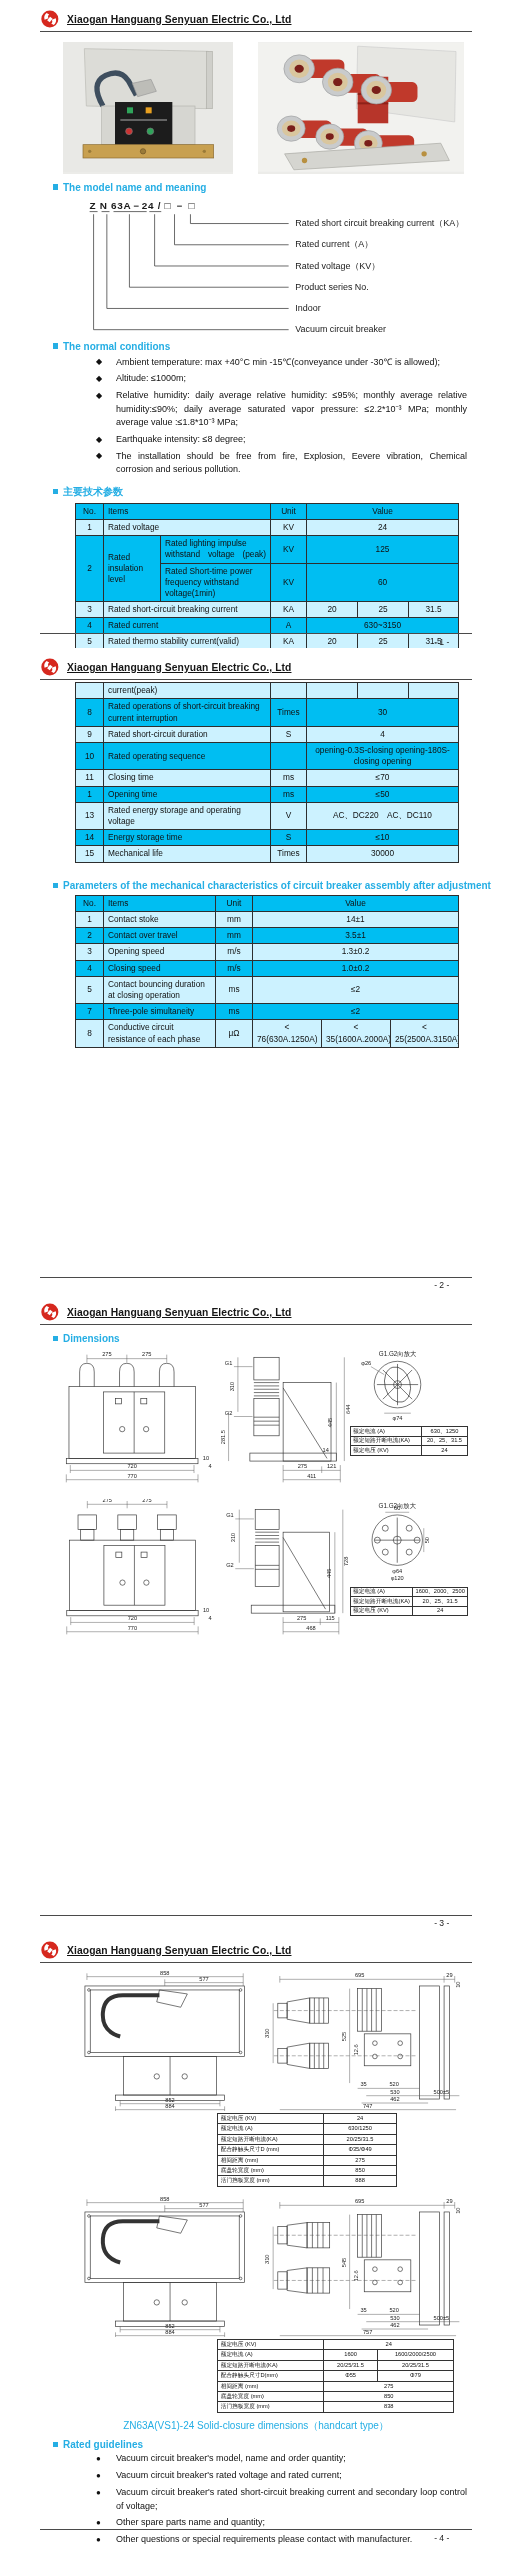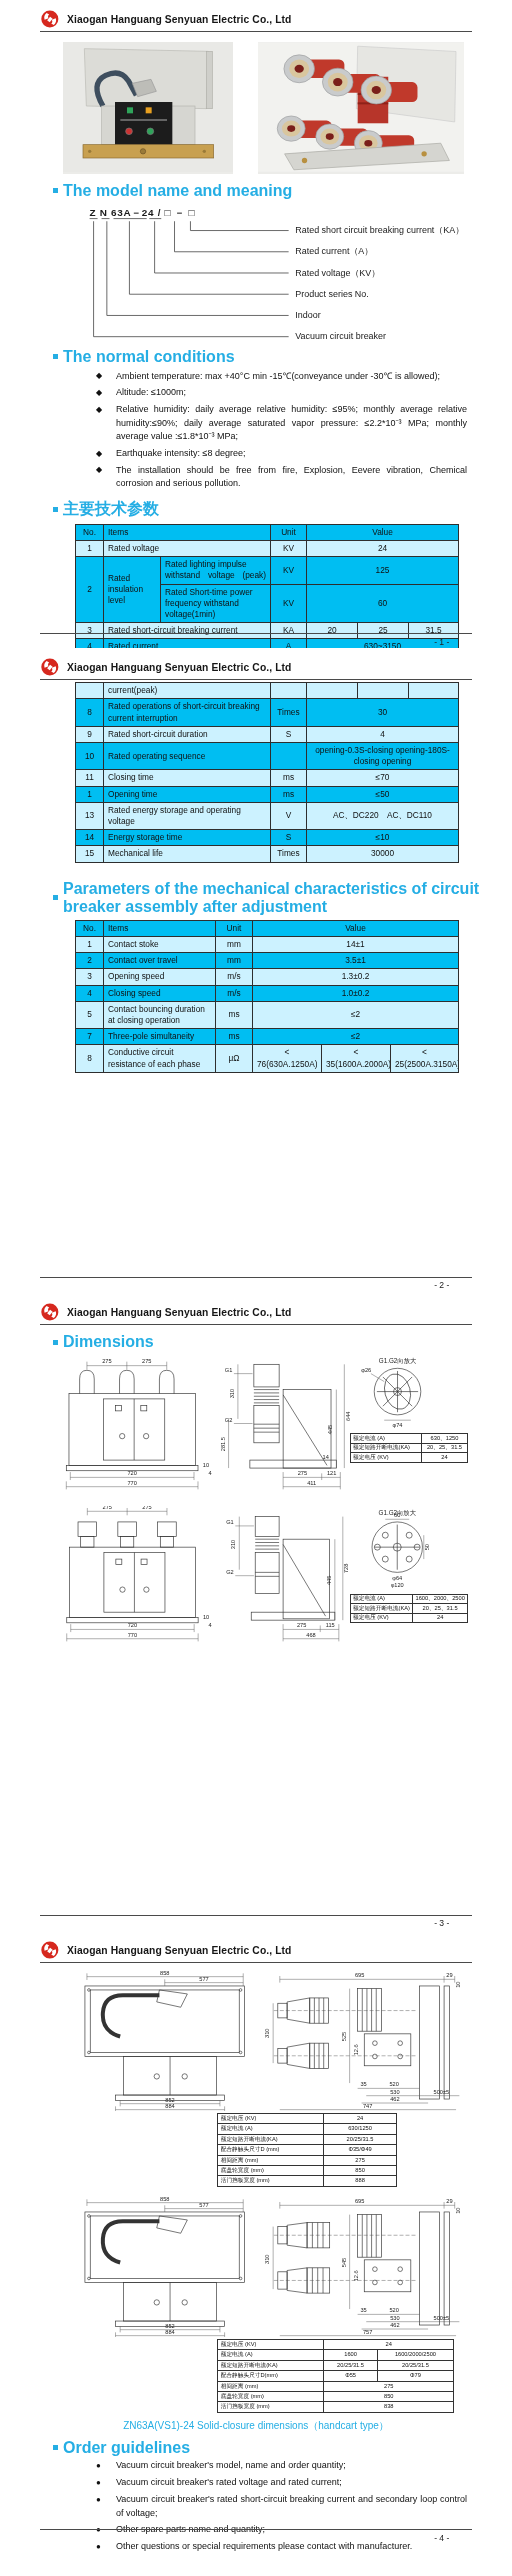--- a/index.html
+++ b/index.html
@@ -5,32 +5,32 @@
   html,body{margin:0;padding:0;background:#ffffff;}
   body{width:512px;font-family:"Liberation Sans", sans-serif;color:#111;}
   .doc{width:512px;background:#fff;}
   .page{position:relative;width:512px;overflow:hidden;background:#fff;box-sizing:border-box;}
   #page1{height:648px;}
   #page2{height:645px;}
   #page3{height:638px;}
   #page4{height:644px;}
 
   
-  .hdr{padding:9.3px 40px 0 40px;}
+  .hdr{padding:9.3px 40px 0 40px;text-decoration:underline;}
   .hdr-row{display:flex;align-items:center;gap:6px;}
   .hdr-name{font-weight:bold;font-size:10.3px;color:#161616;letter-spacing:0.1px;}
   .hdr-rule{border-bottom:1.3px solid #4a4a4a;margin-top:2px;}
 
   
   .pfoot{position:absolute;left:40px;right:40px;}
   .pfoot-line{border-top:1.3px solid #4a4a4a;}
   .pfoot-num{text-align:right;padding-right:22.6px;font-size:8.6px;color:#222;margin-top:2.7px;}
 
   
-  .sec{margin:8px 0 4px 53px;color:#25AEE4;font-size:16px;display:flex;align-items:center;gap:4.7px;}
+  .sec{margin:8px 0 4px 53px;color:#25AEE4;font-size:10px;display:flex;align-items:center;gap:4.7px;}
   .sec .sq{width:5.3px;height:5.3px;background:#25AEE4;flex:0 0 auto;}
   .sec.zh{font-weight:bold;}
 
   
   .photos{display:flex;gap:25px;margin:9.3px 0 0 63px;}
   .photo{background:#ECECE9;}
 
   
   .model-svg{display:block;margin-left:76px;}
   .mcode{font-size:15px;font-weight:bold;fill:#1a1a1a;letter-spacing:1px;}
@@ -943,21 +943,21 @@
               <td colspan="2">838</td>
             </tr>
       </tbody>
         </table>
     </div>
 
     <div class="cap">ZN63A(VS1)-24 Solid-closure dimensions（handcart type）</div>
 
     <h2 class="sec" style="margin-top:5.3px;margin-bottom:2.7px">
       <span class="sq"></span>
-      <span>Order guidelines</span>
+      <span>Rated guidelines</span>
     </h2>
 
     <ul class="blist">
       <li><span class="bul">●</span><span>Vacuum circuit breaker's  model, name and order quantity;</span></li>
       <li><span class="bul">●</span><span>Vacuum circuit breaker's rated voltage and rated current;</span></li>
       <li><span class="bul">●</span><span>Vacuum circuit breaker's rated short-circuit breaking current and secondary loop control of voltage;</span></li>
       <li><span class="bul">●</span><span>Other spare parts name and quantity;</span></li>
       <li><span class="bul">●</span><span>Other questions or special requirements please contact with manufacturer.</span></li>
     </ul>
 

